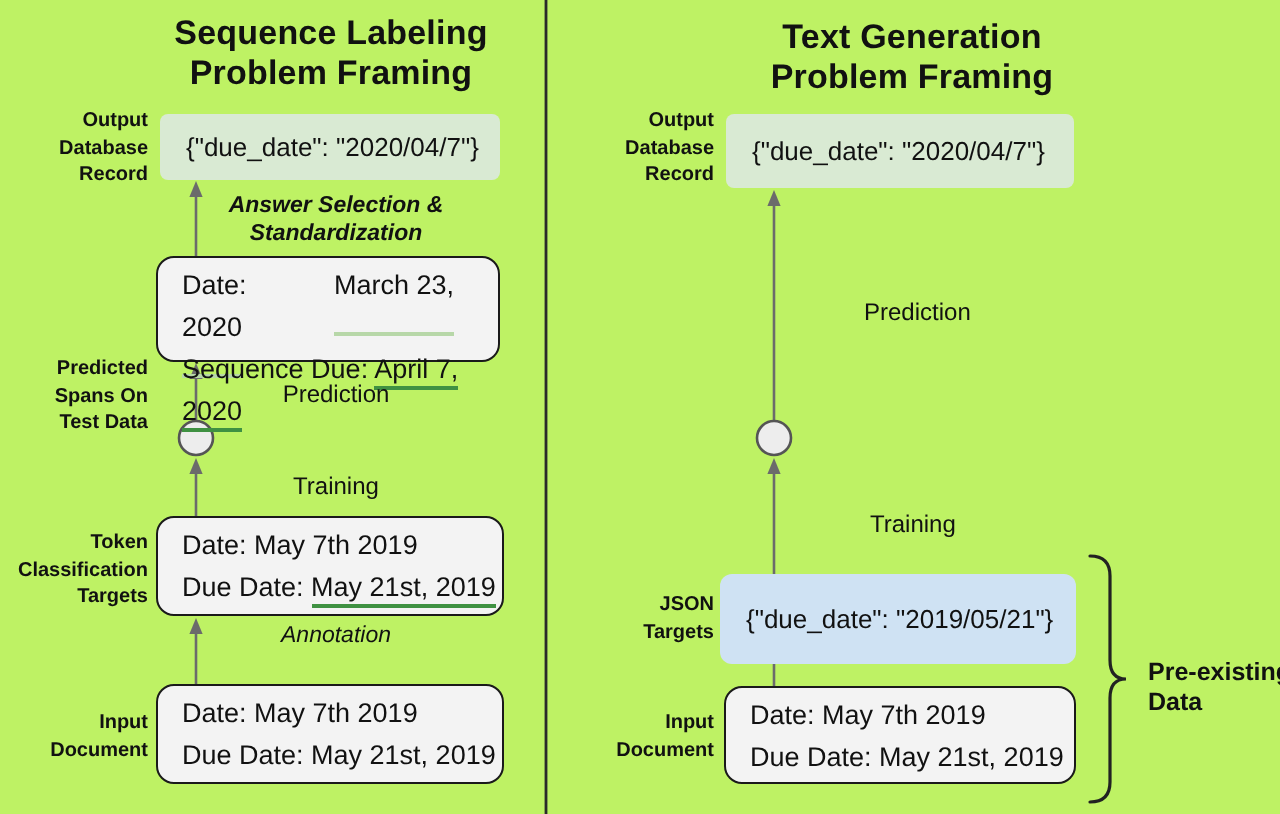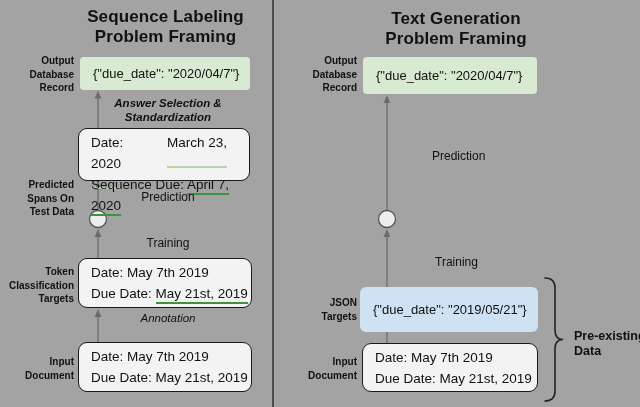--- a/index.html
+++ b/index.html
@@ -1,17 +1,17 @@
 <!DOCTYPE html>
 <html><head>
 <meta charset="utf-8">
 <style>
   html,body{margin:0;padding:0;background:#fff;}
   #root{
-    position:relative;width:640px;height:407px;background:#a3a3a3;overflow:hidden;
+    position:relative;width:640px;height:407px;background:#bef264;overflow:hidden;
     font-family:"Liberation Sans",sans-serif;color:#111;
   }
   .abs{position:absolute;}
   .panel-title{font-weight:bold;font-size:17px;line-height:19.5px;text-align:center;letter-spacing:.1px;}
   .side-label{font-weight:bold;font-size:10px;line-height:13.5px;text-align:right;}
   .flow-label{font-size:12px;line-height:13px;}
   .flow-label.center{text-align:center;}
   .flow-label.italic{font-style:italic;font-size:11.5px;line-height:14px;}
   .databox{
     background:#f3f3f3;border:1.8px solid #1a1a1a;border-radius:9px;

